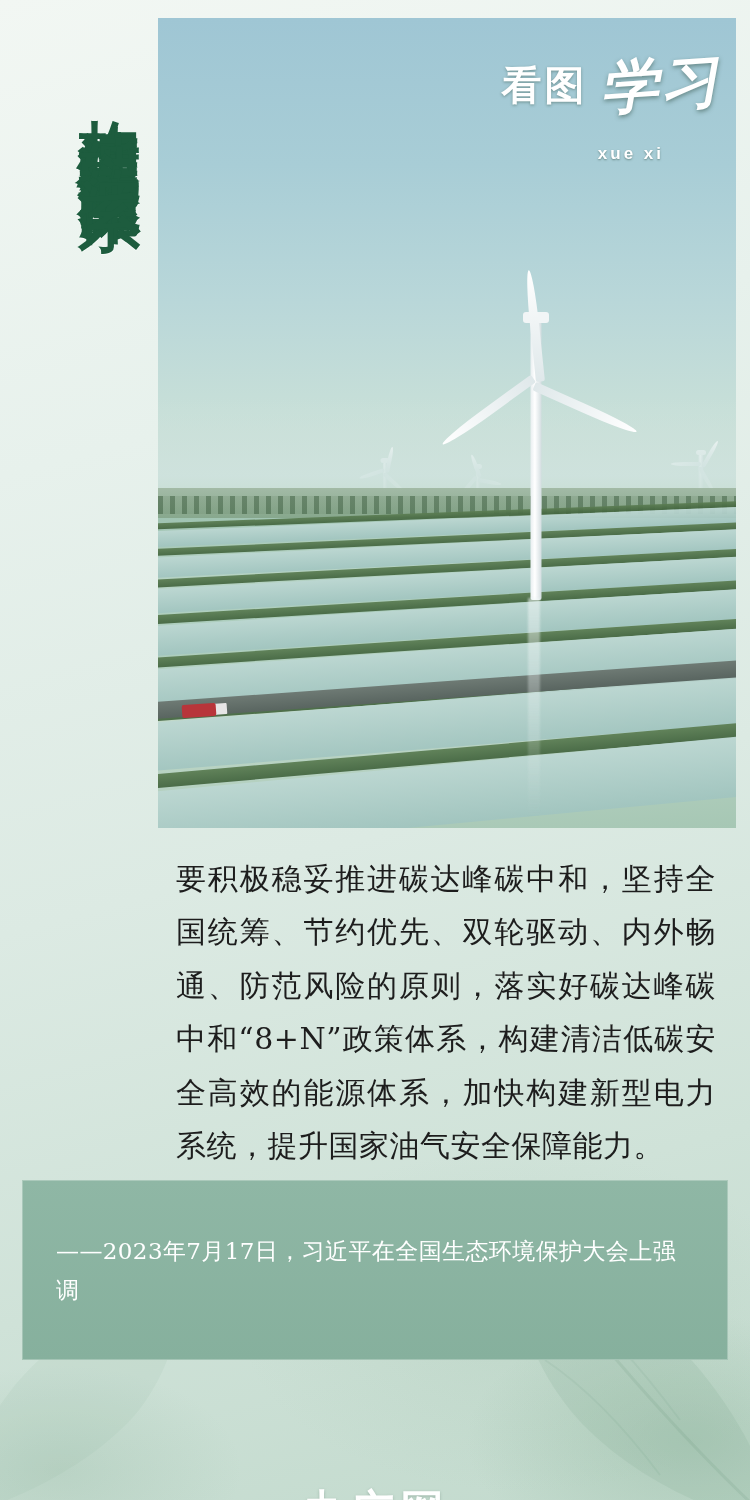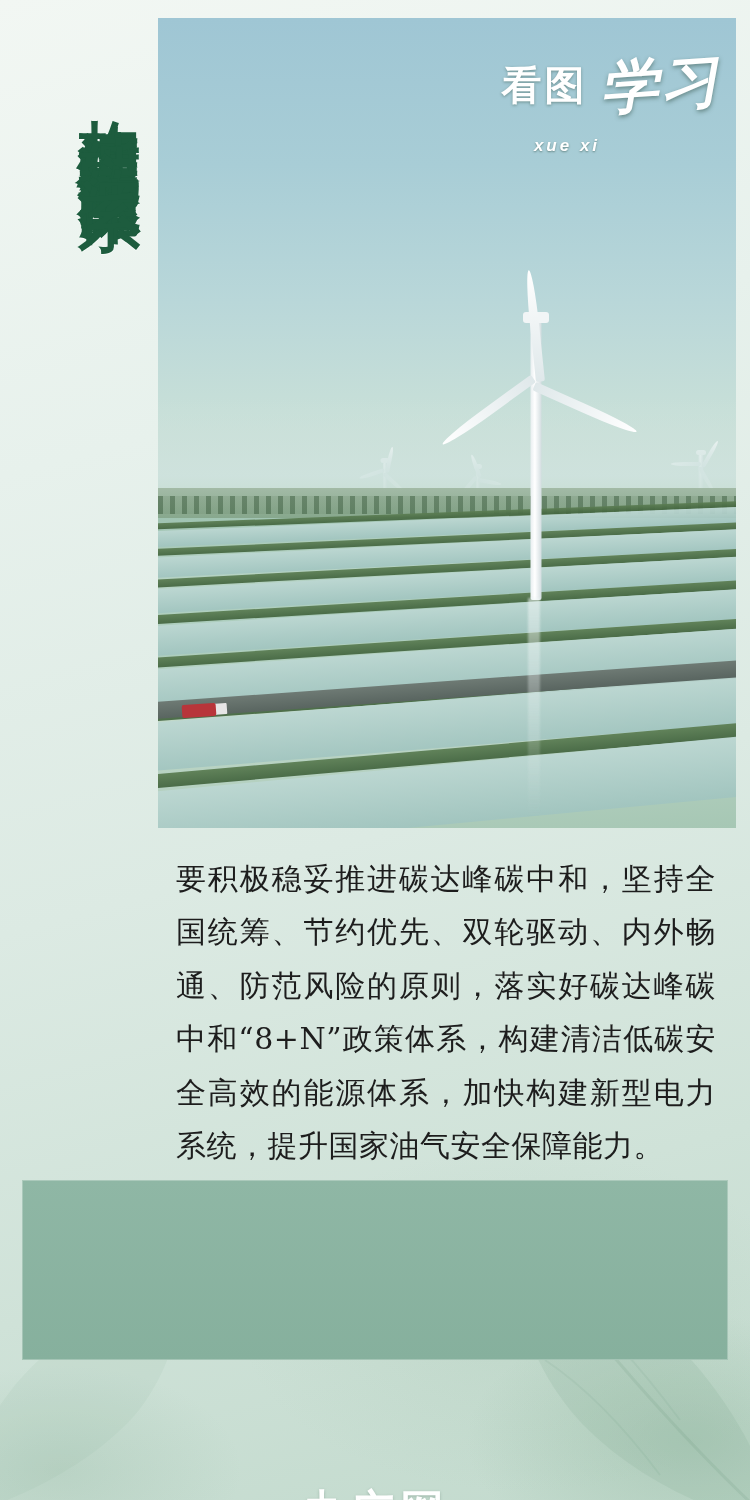--- a/index.html
+++ b/index.html
@@ -228,30 +228,28 @@
     font-size: 58px;
     color: #ffffff;
     font-style: italic;
     letter-spacing: 2px;
     margin-left: 8px;
     text-shadow: 0 2px 4px rgba(40,70,55,0.5);
     transform: rotate(-4deg);
   }
   .logo-pinyin {
     clear: both;
-    margin-top: 12px;
+    margin-top: 20px;
     font-family: "Liberation Sans", sans-serif;
     font-weight: bold;
     font-size: 17px;
     letter-spacing: 3px;
     color: #ffffff;
-    text-align: center;
     padding-right: 56px;
     text-shadow: 0 1px 2px rgba(40,70,55,0.5);
-    font-style: italic;
   }
 
   
   .footer-brand {
     position: absolute;
     left: 0;
     right: 0;
     top: 1482px;
     text-align: center;
     font-family: "DejaVu Serif", "Liberation Serif", serif;
@@ -346,16 +344,17 @@
     <div>
       <span class="logo-kan">看图</span>
       <span class="logo-xuexi">学习</span>
     </div>
     <div class="logo-pinyin">xue xi</div>
   </div>
 
   <div class="quote">要积极稳妥推进碳达峰碳中和，坚持全国统筹、节约优先、双轮驱动、内外畅通、防范风险的原则，落实好碳达峰碳中和“8+N”政策体系，构建清洁低碳安全高效的能源体系，加快构建新型电力系统，提升国家油气安全保障能力。</div>
 
   <div class="source-band"></div>
+  <div class="source-text">——2023年7月17日，习近平在全国生态环境保护大会上强调</div>
 
   <div class="footer-brand">央广网</div>
 
 </div>
 
 </body></html>

